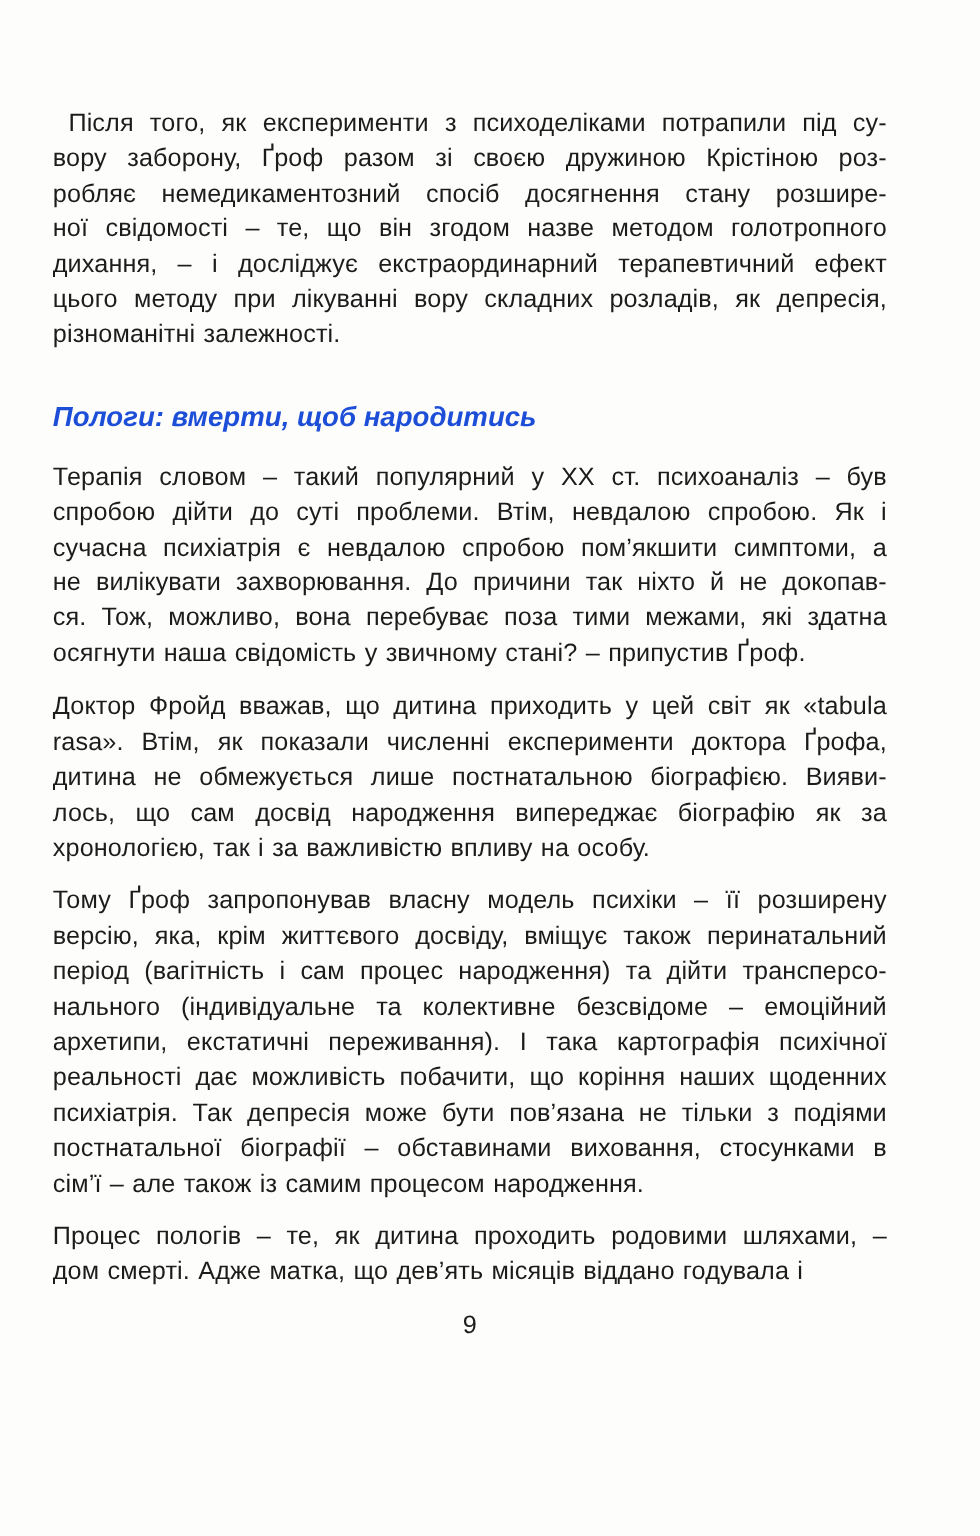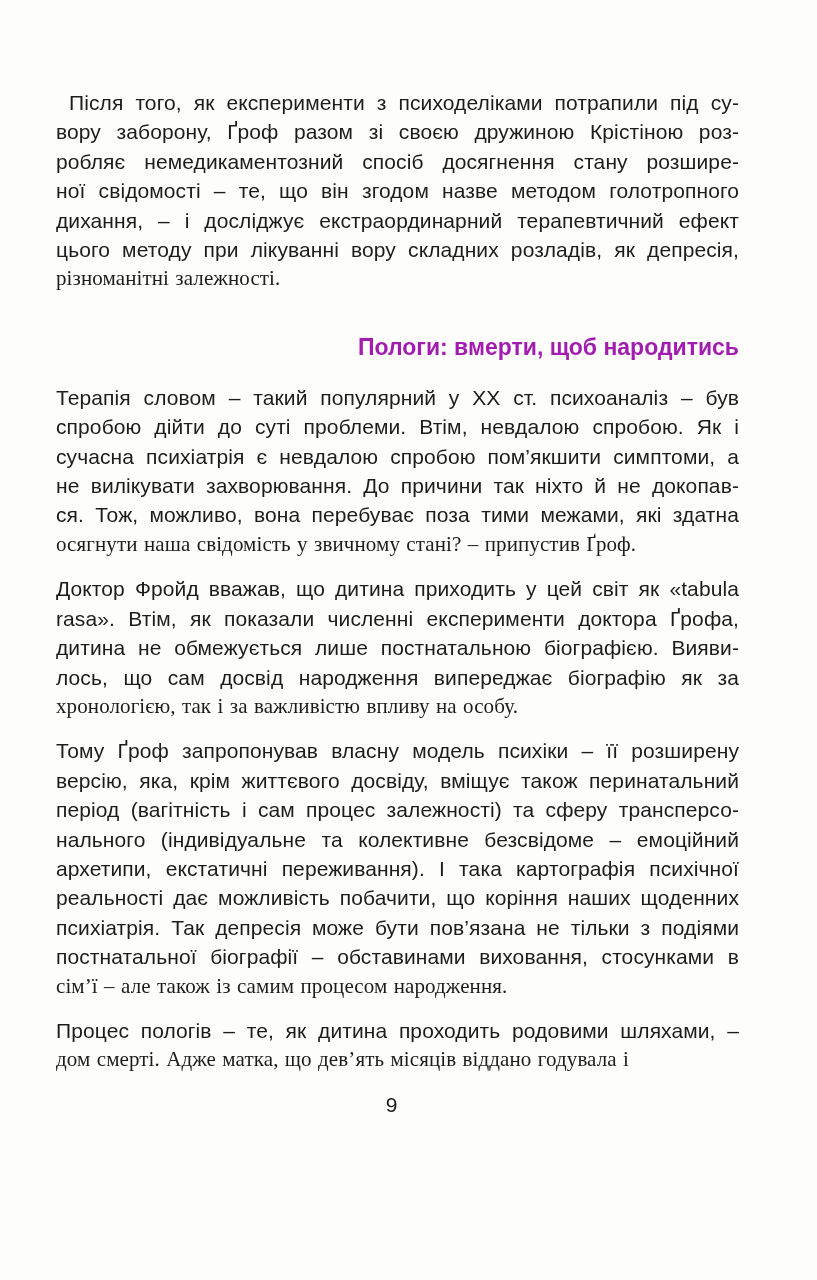--- a/index.html
+++ b/index.html
@@ -24,36 +24,35 @@
   .paragraph {
     margin: 0 0 15px 0;
   }
   .line {
     font-size: 21px;
     line-height: 29.4px;
     text-align: justify;
     text-align-last: justify;
     letter-spacing: 0.1px;
     word-spacing: 1px;
-    margin-left: 12px;
   }
   .line.last {
     text-align-last: left;
-    font-family: Liberation Serif, serif;
   }
   .indent-first .line:first-child {
     text-indent: 13px;
   }
   .section-heading {
     font-size: 23px;
     font-weight: bold;
-    text-align: right;
+    text-align: left;
     margin: 38px 0 21px 0;
     line-height: 30px;
-    color: #a21caf;
+    color: #1d4ed8;
+    font-style: italic;
   }
   .page-footer {
     margin-top: 0;
   }
   .page-number {
     display: block;
     text-align: center;
     font-size: 21px;
     line-height: 29px;
     color: #1c1c1c;
@@ -90,21 +89,21 @@
         <div class="line">Доктор Фройд вважав, що дитина приходить у цей світ як «tabula</div>
         <div class="line">rasa». Втім, як показали численні експерименти доктора Ґрофа,</div>
         <div class="line">дитина не обмежується лише постнатальною біографією. Вияви-</div>
         <div class="line">лось, що сам досвід народження випереджає біографію як за</div>
         <div class="line last">хронологією, так і за важливістю впливу на особу.</div>
       </div>
 
     <div class="paragraph">
         <div class="line">Тому Ґроф запропонував власну модель психіки – її розширену</div>
         <div class="line">версію, яка, крім життєвого досвіду, вміщує також перинатальний</div>
-        <div class="line">період (вагітність і сам процес залежності) та сферу трансперсо-</div>
+        <div class="line">період (вагітність і сам процес народження) та дійти трансперсо-</div>
         <div class="line">нального (індивідуальне та колективне безсвідоме – емоційний</div>
         <div class="line">архетипи, екстатичні переживання). І така картографія психічної</div>
         <div class="line">реальності дає можливість побачити, що коріння наших щоденних</div>
         <div class="line">психіатрія. Так депресія може бути пов’язана не тільки з подіями</div>
         <div class="line">постнатальної біографії – обставинами виховання, стосунками в</div>
         <div class="line last">сім’ї – але також із самим процесом народження.</div>
       </div>
 
     <div class="paragraph">
         <div class="line">Процес пологів – те, як дитина проходить родовими шляхами, –</div>

